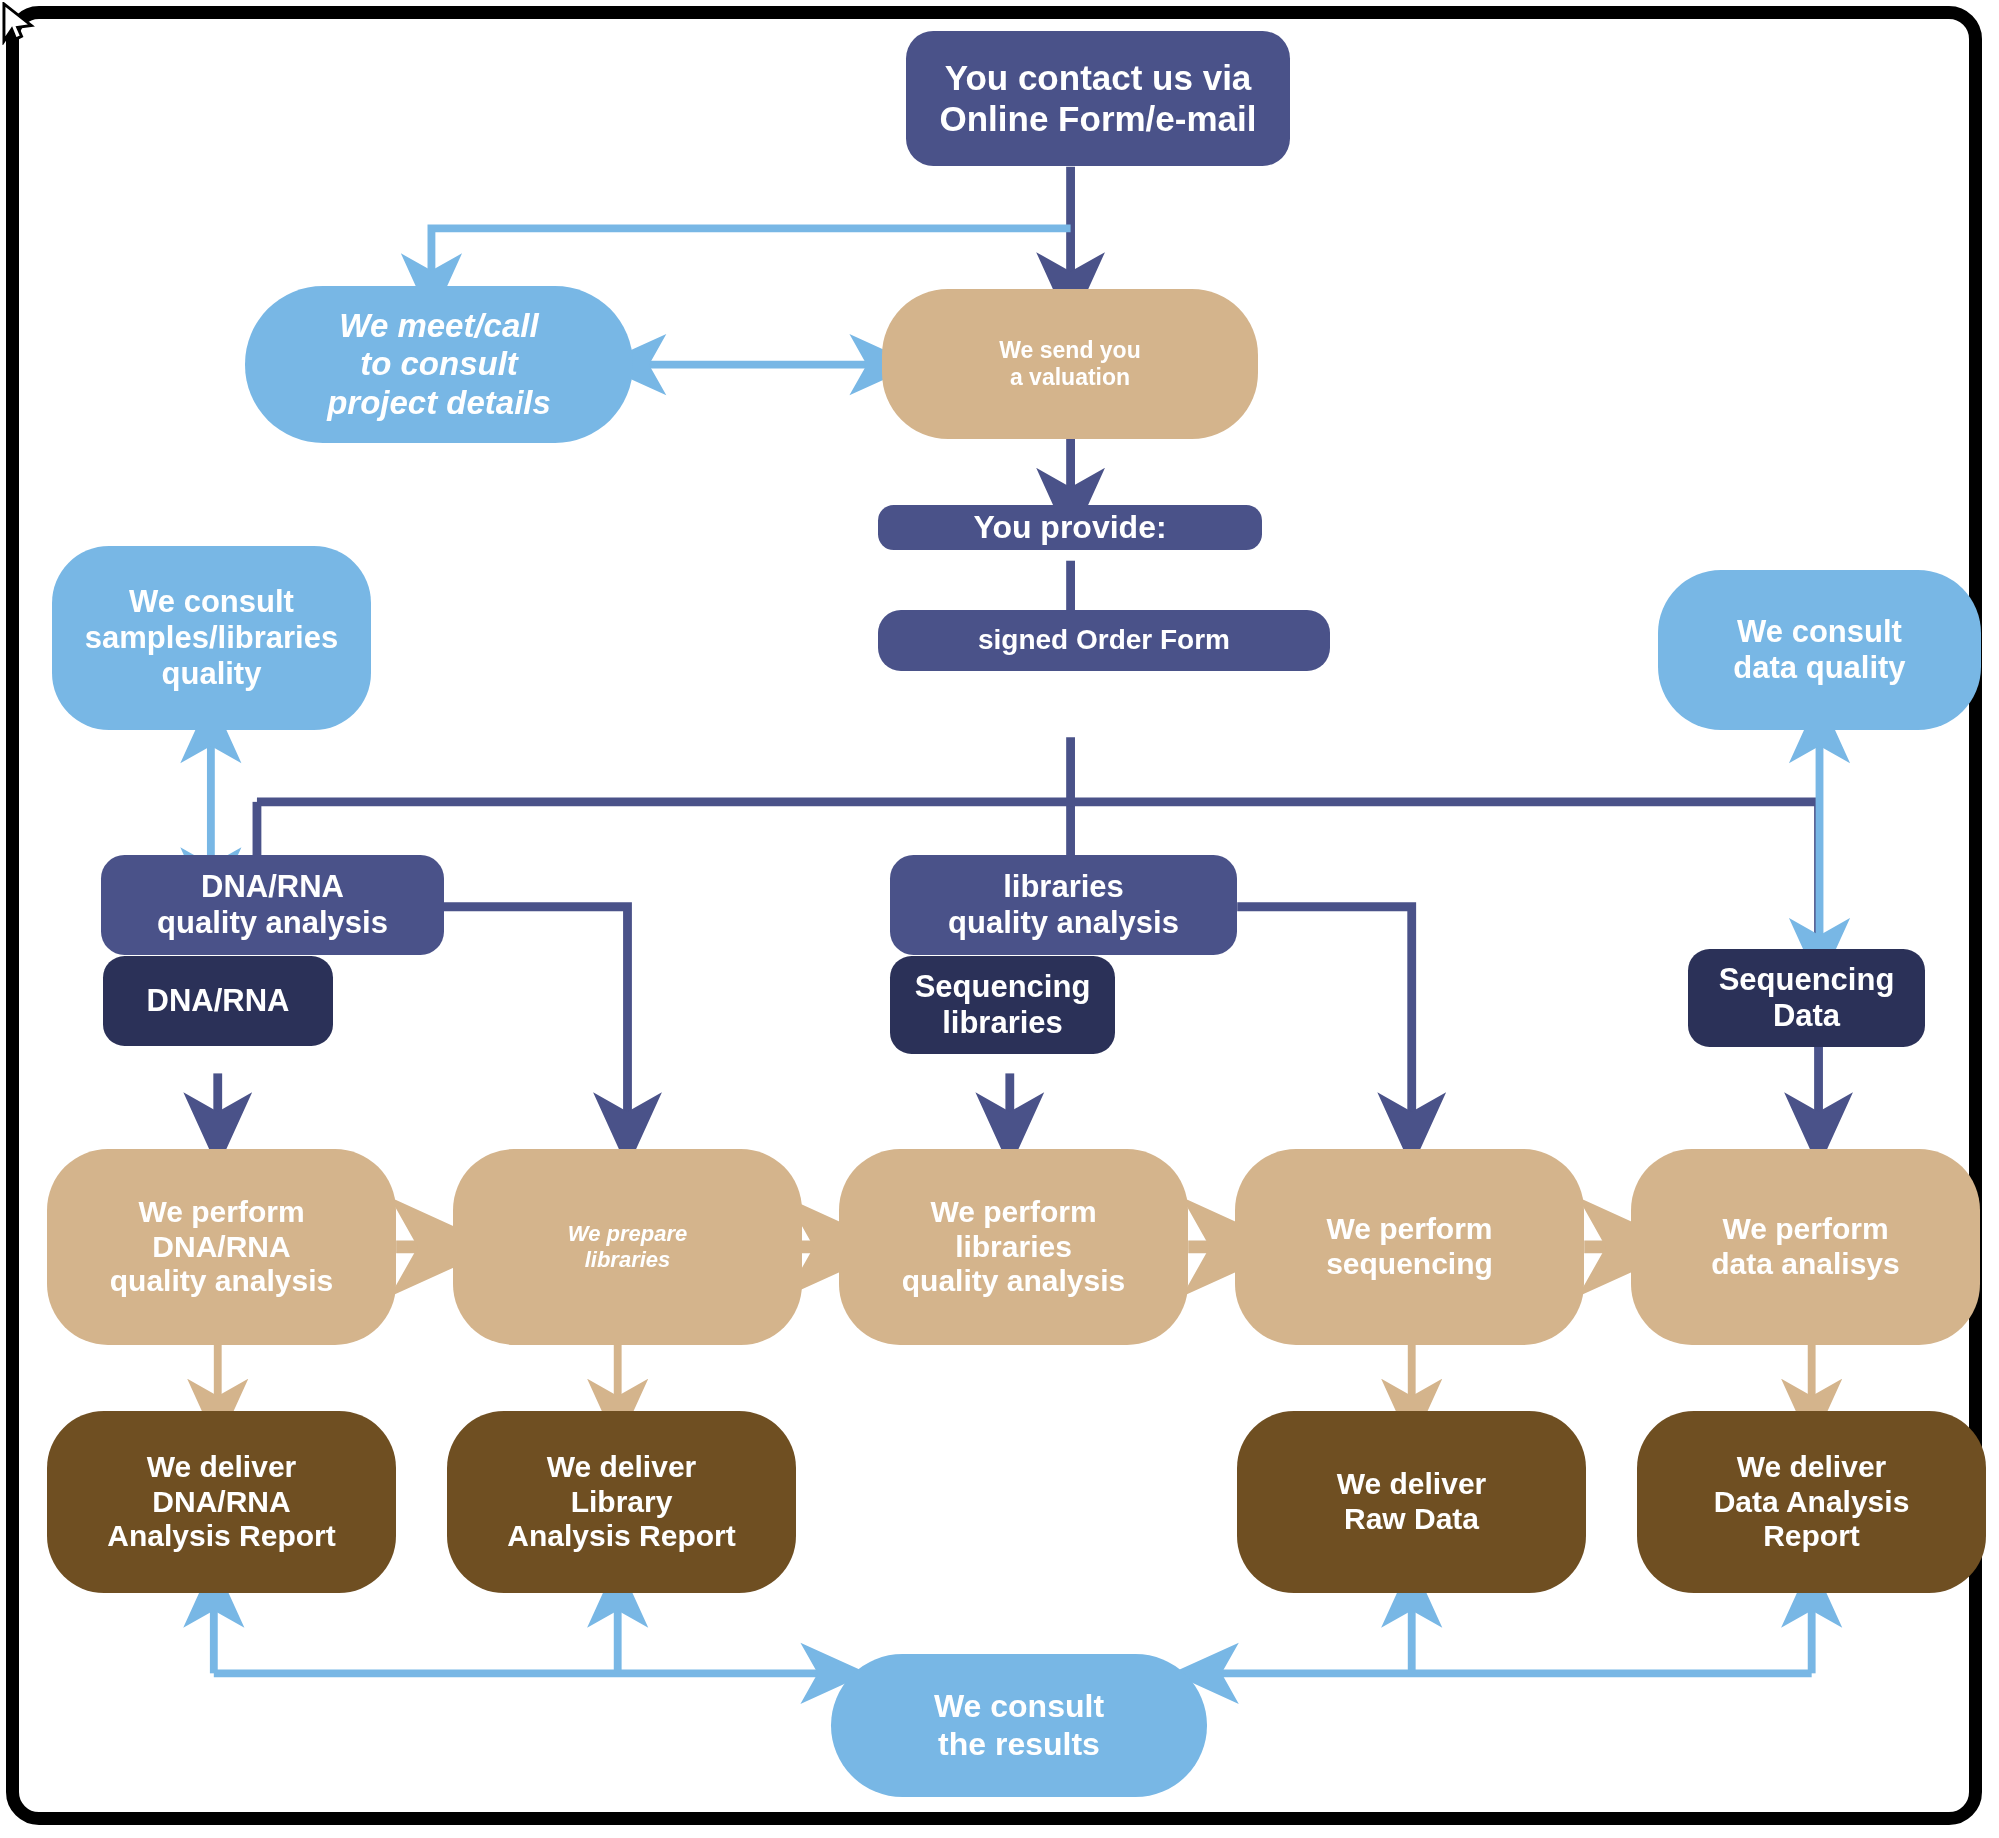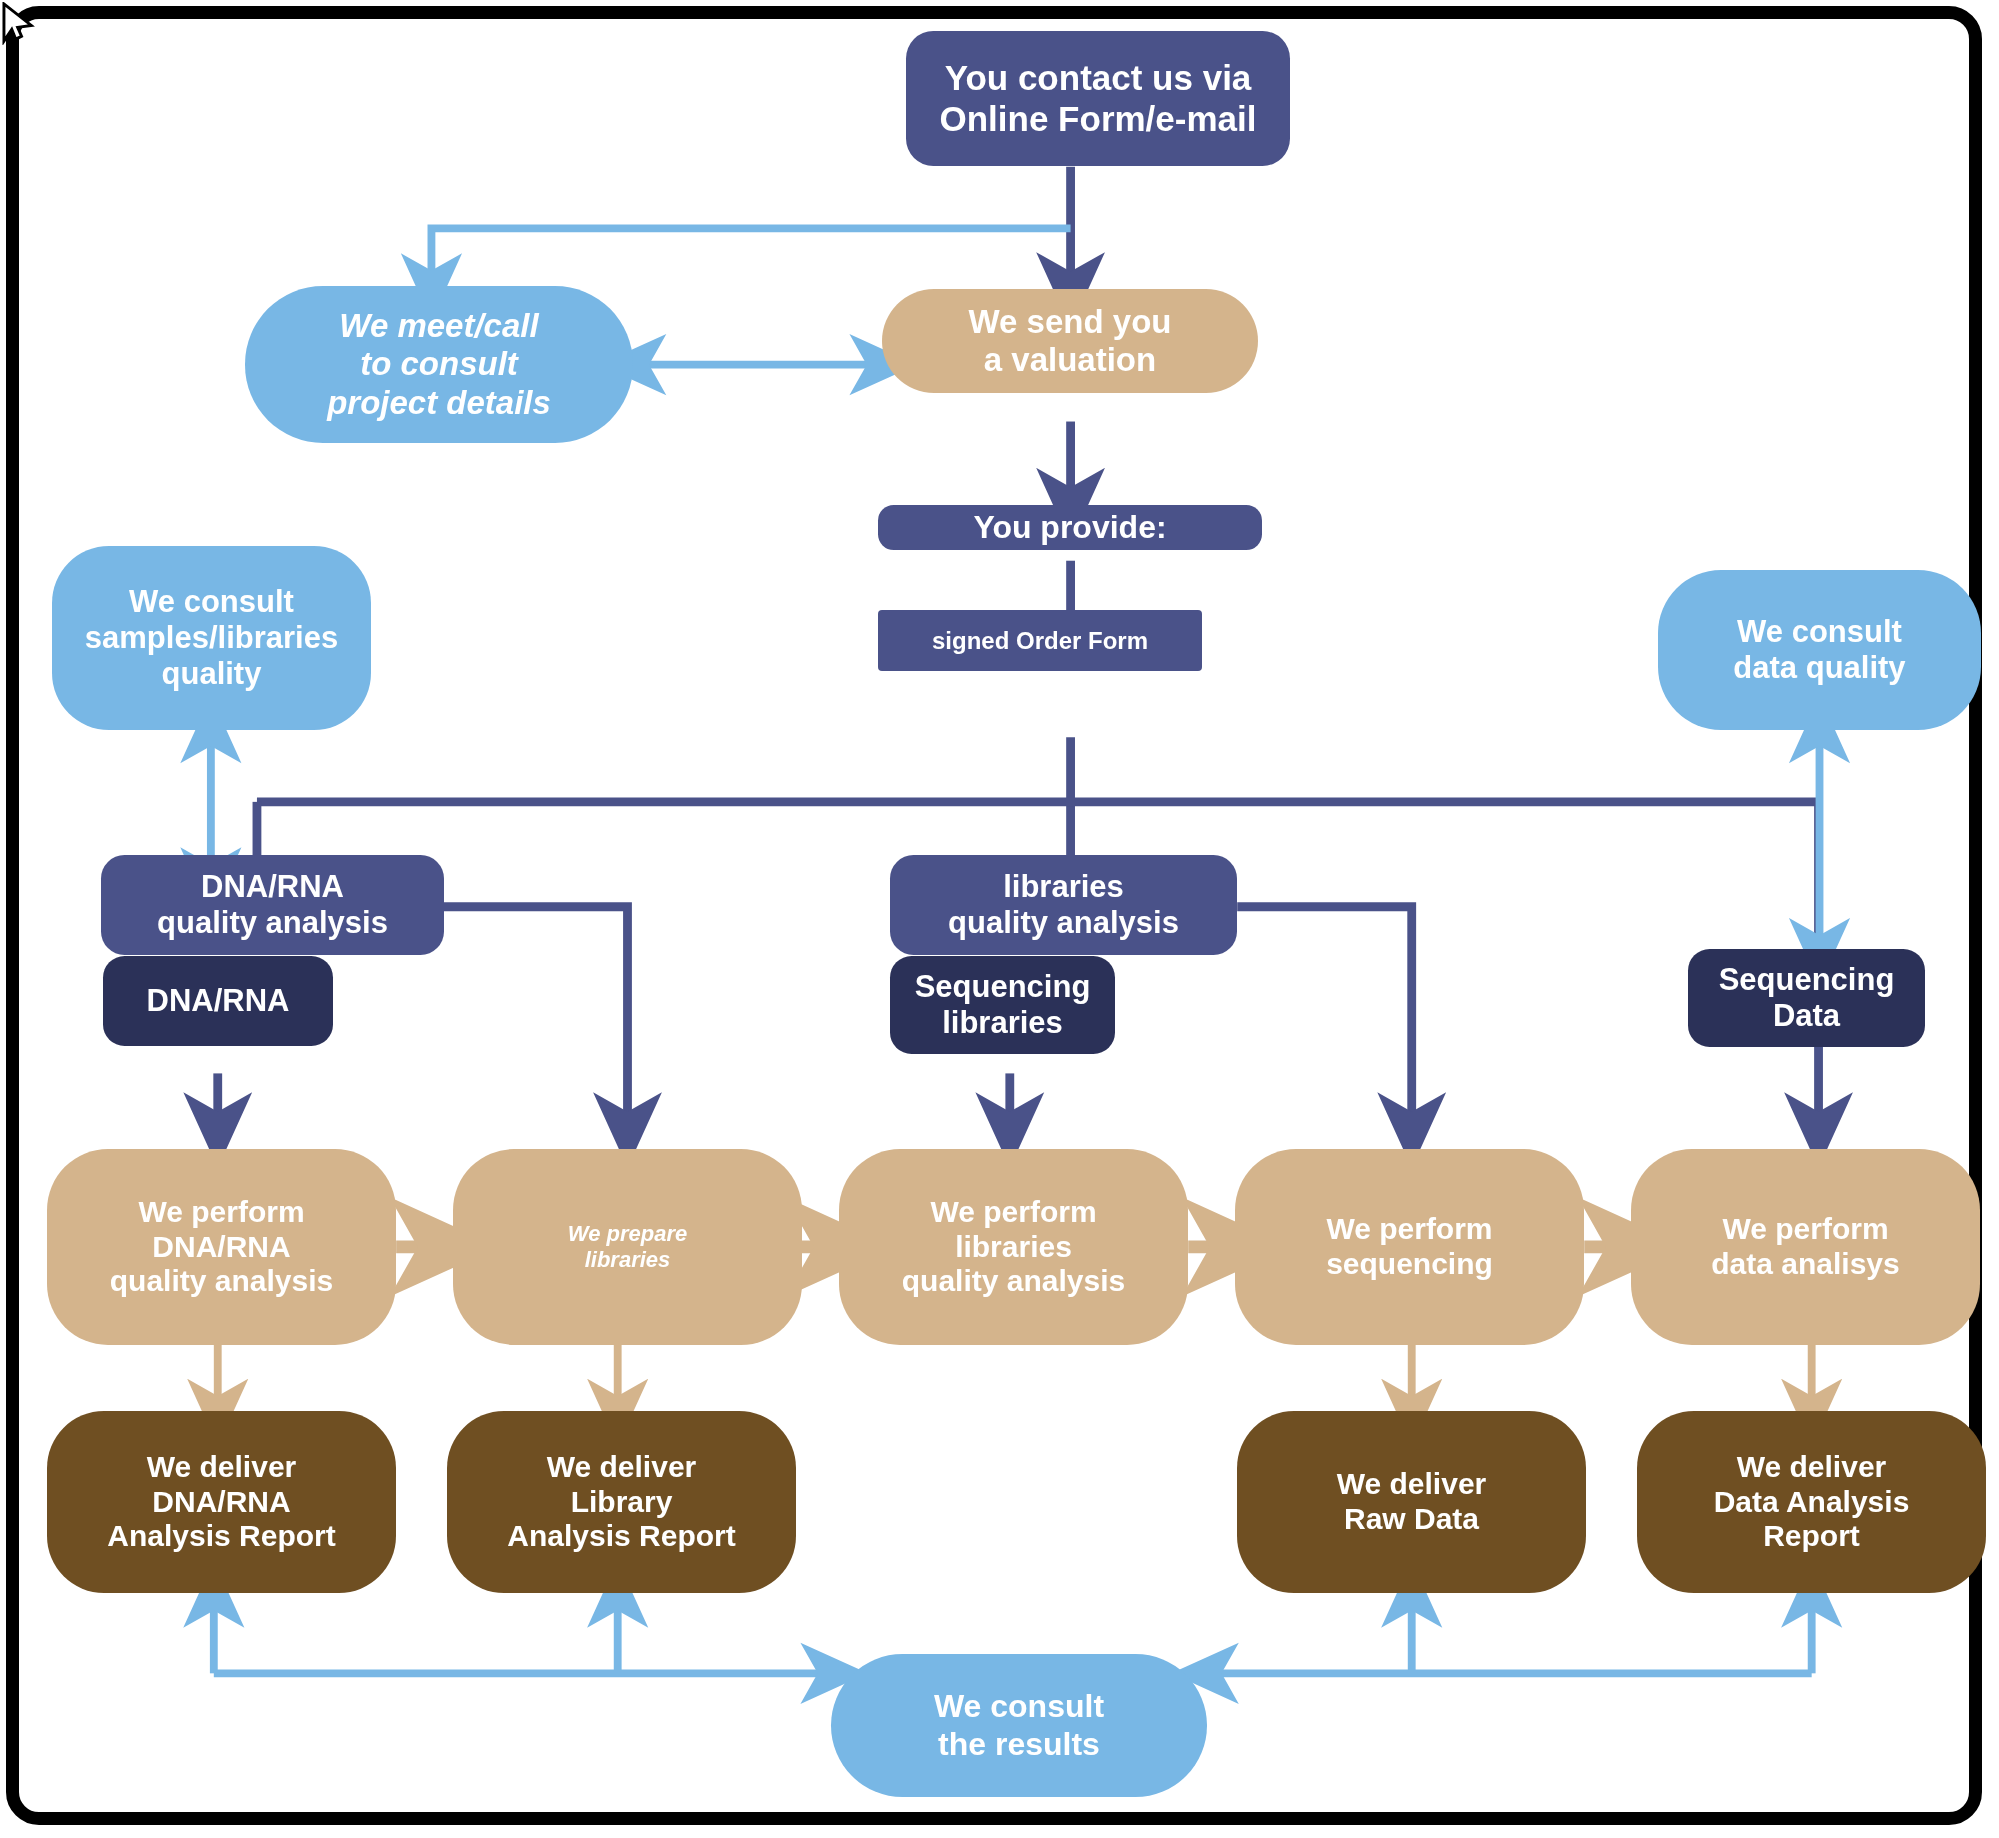--- a/index.html
+++ b/index.html
@@ -130,26 +130,26 @@
     <path d="M1848,1707 L1230,1707" stroke="#78b7e5" stroke-width="8" fill="none" marker-end="url(#arw-lb)"></path>
   </svg>
 
   <div class="node n-darkblue" style="left:878px;top:31px;width:384px;height:135px;border-radius:27.4px;font-size:35px;margin-left:28px;">You contact us via
 Online Form/e-mail</div>
 
   <div class="node n-lightblue" style="left:245px;top:286px;width:388px;height:157px;border-radius:78px;font-size:33px;font-style:italic;">We meet/call
 to consult
 project details</div>
 
-  <div class="node n-tan" style="left:882px;top:289px;width:376px;height:104px;border-radius:66px;font-size:33px;">We send you
+  <div class="node n-tan" style="left:882px;top:289px;width:376px;height:150px;border-radius:66px;font-size:23px;">We send you
 a valuation</div>
 
   <div class="node n-darkblue" style="left:878px;top:505px;width:384px;height:45px;border-radius:15.7px;font-size:32px;">You provide:</div>
 
-  <div class="node n-darkblue" style="left:878px;top:610px;width:324px;height:61px;border-radius:4px;font-size:24px;">signed Order Form</div>
+  <div class="node n-darkblue" style="left:878px;top:610px;width:452px;height:61px;border-radius:23px;font-size:28px;">signed Order Form</div>
 
 
   <div class="node n-lightblue" style="left:52px;top:546px;width:319px;height:184px;border-radius:57px;font-size:31px;">We consult
 samples/libraries
 quality</div>
 
   <div class="node n-lightblue" style="left:1658px;top:570px;width:323px;height:160px;border-radius:63px;font-size:31px;">We consult
 data quality</div>
 
   <div class="node n-darkblue" style="left:101px;top:855px;width:343px;height:100px;border-radius:23.5px;font-size:31px;">DNA/RNA

